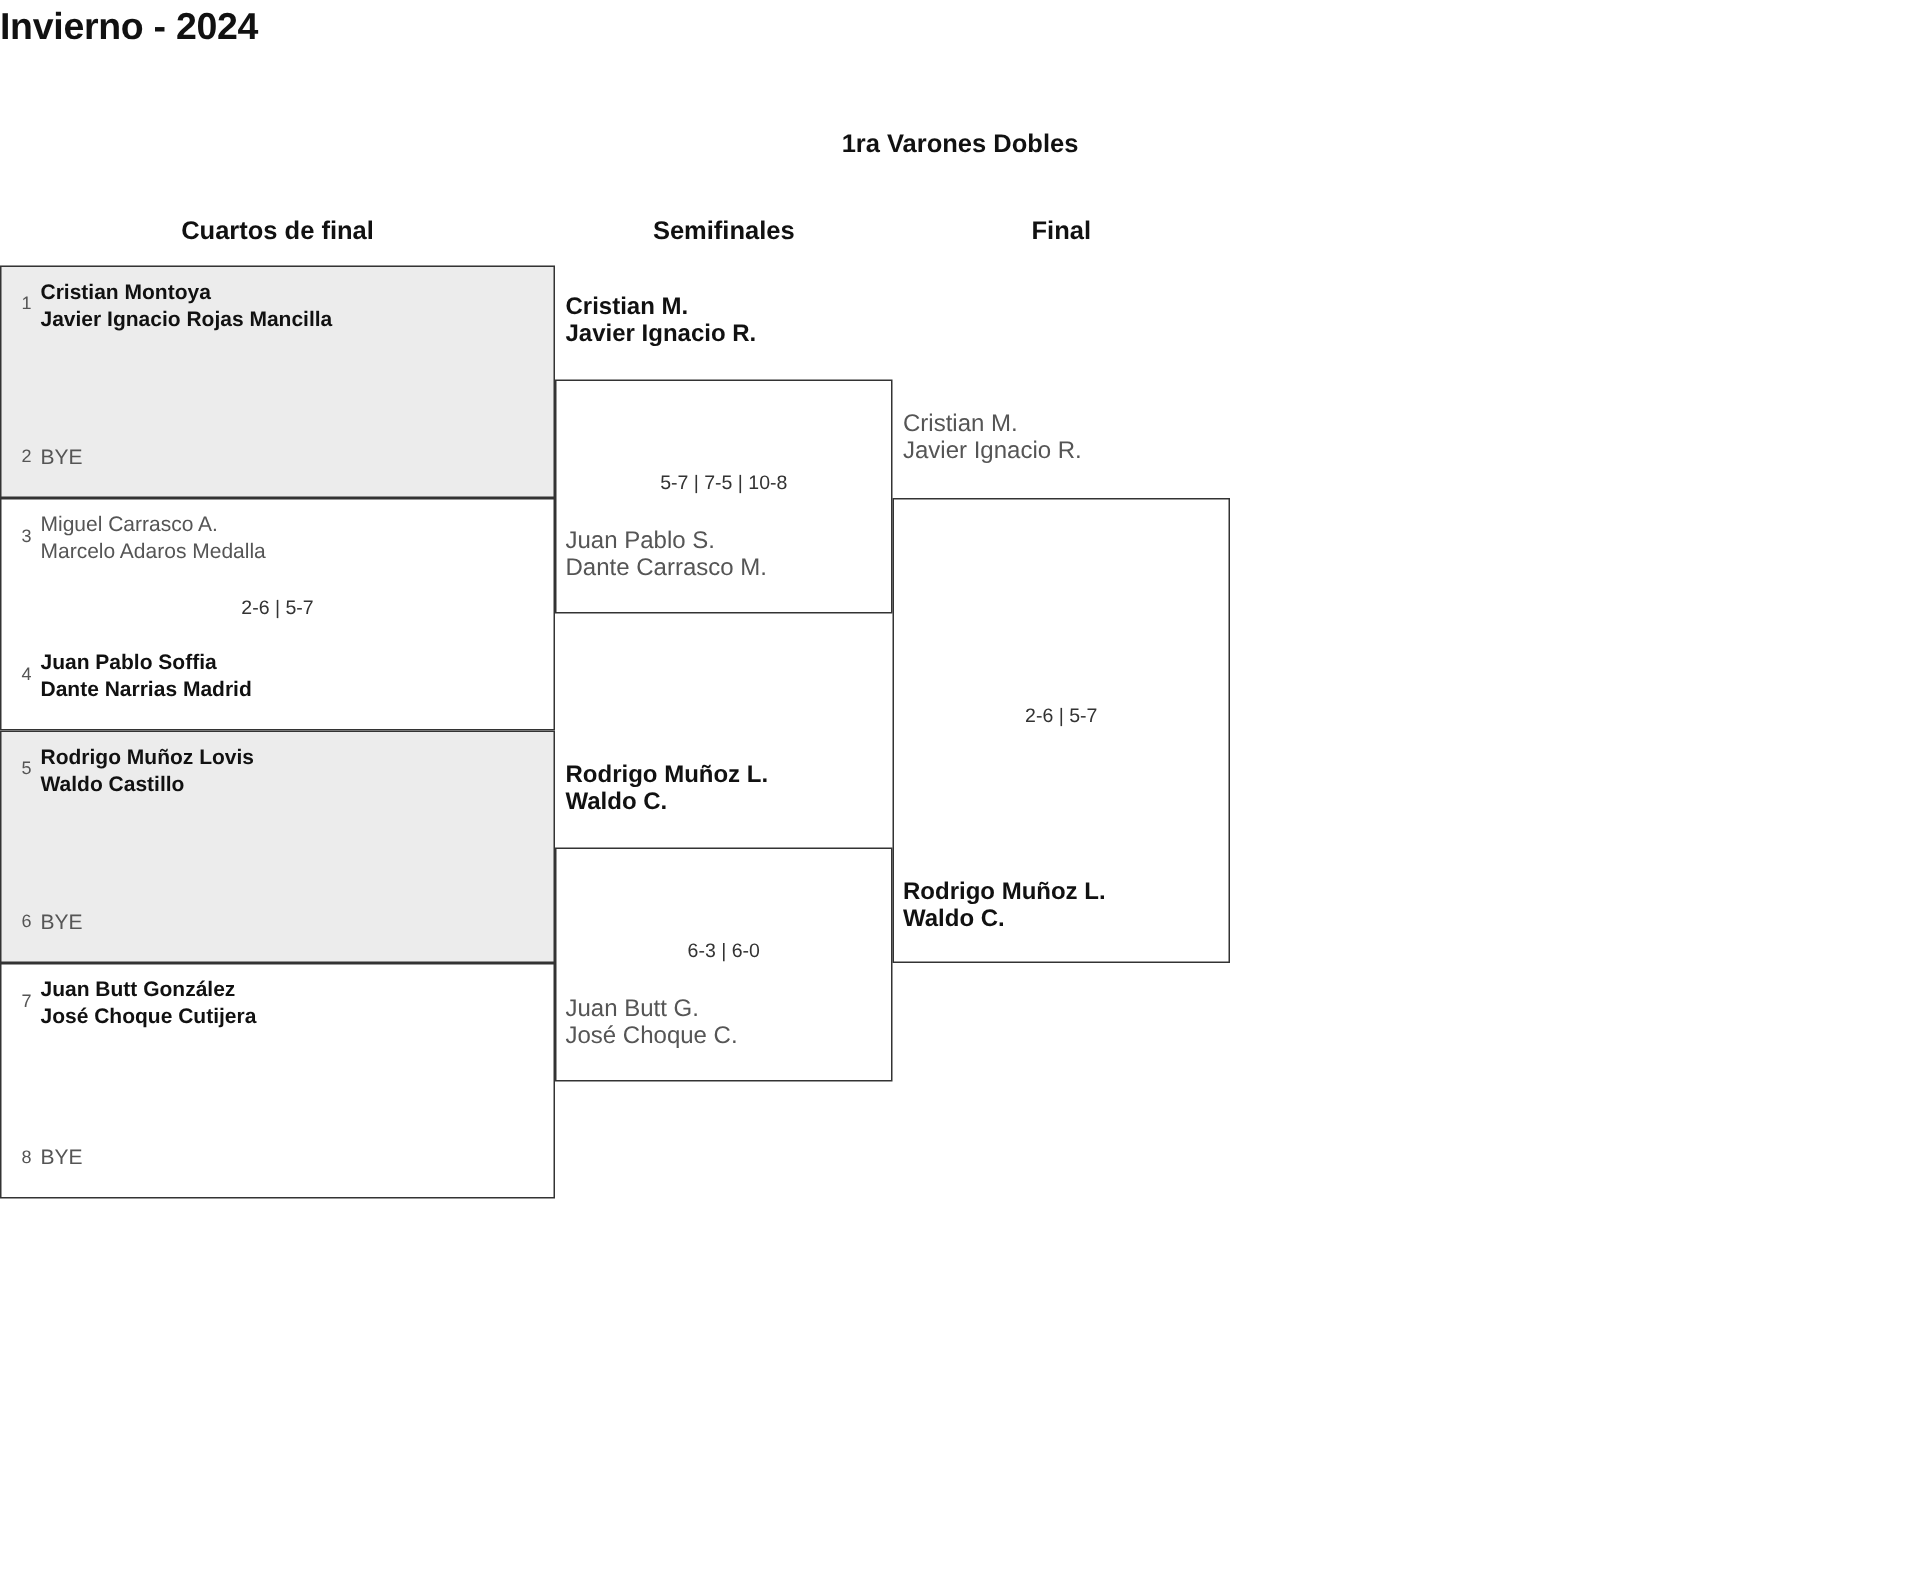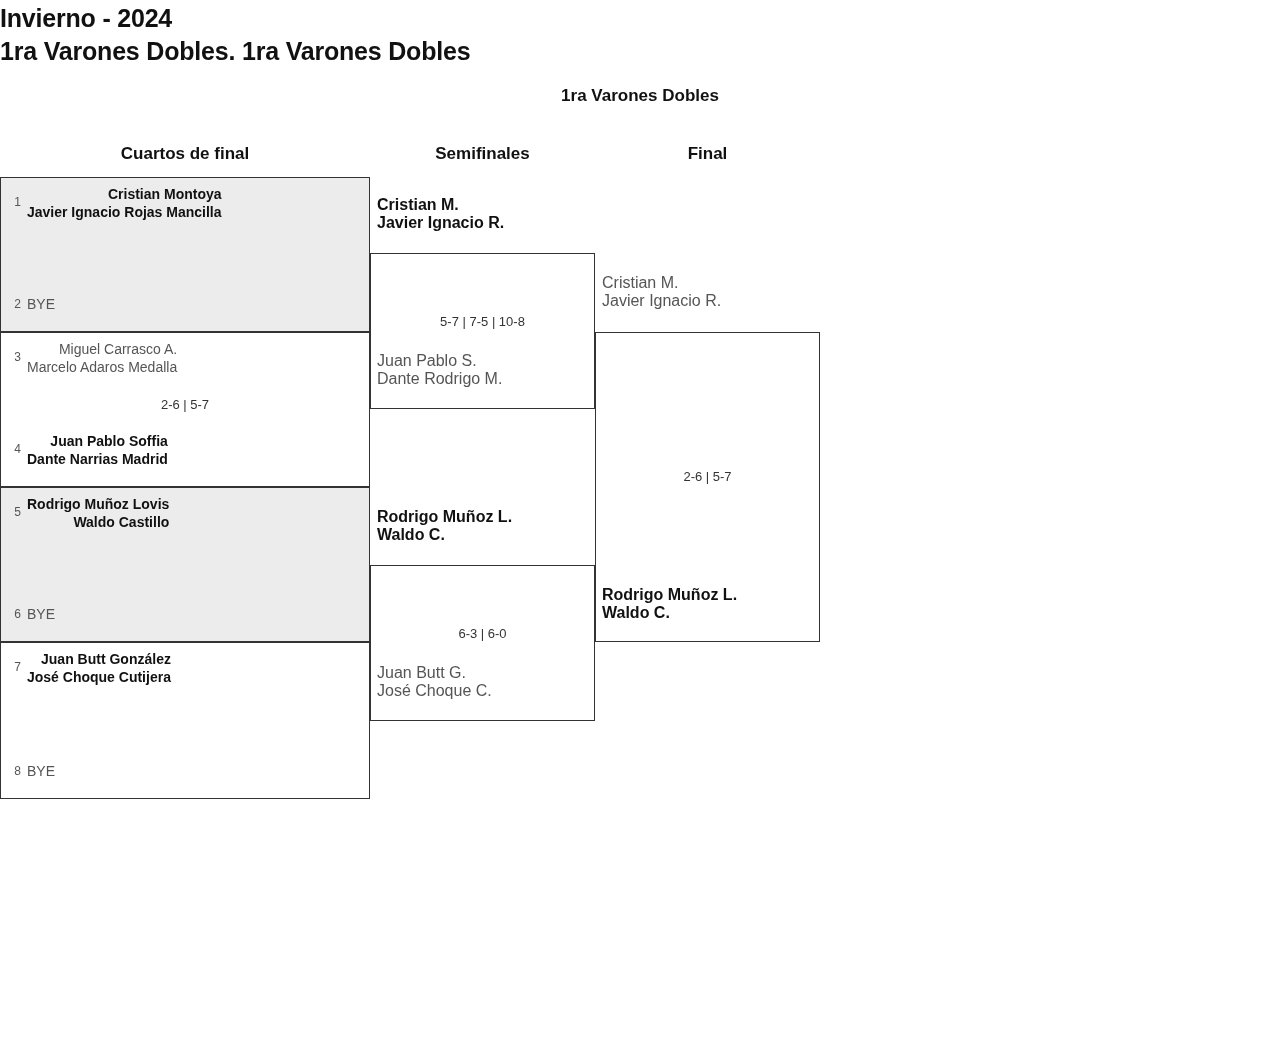--- a/index.html
+++ b/index.html
@@ -79,21 +79,21 @@
     display: flex; align-items: flex-start;
   }
   .slot-top    { top: 7px; }
   .slot-bottom { bottom: 18px; }
   .seed {
     width: 26px; flex: 0 0 26px; text-align: right;
     font-size: 12px; color: #555; padding-right: 6px;
     line-height: 18px; padding-top: 8px;
   }
   .names { font-size: 14px; line-height: 18px; }
-  .names .n { display: block; white-space: nowrap; text-align: right; }
+  .names .n { display: block; white-space: nowrap; }
   .winner { color: #111; font-weight: 700; }
   .loser  { color: #555; font-weight: 400; }
   .bye    { color: #555; font-weight: 400; font-size: 14px; line-height: 18px; padding-top: 0; }
   .slot-bye .seed { padding-top: 0; }
 
   
   .score-qf {
     position: absolute; left: 0; width: 100%; top: 64px;
     text-align: center; font-size: 13px; color: #333;
   }
@@ -117,21 +117,20 @@
   #sf-0-score { left: 370px; top: 285px; width: 225px; }
   #sf-1-score { left: 370px; top: 597px; width: 225px; }
   #fin-0-score { left: 595px; top: 440px; width: 225px; }
 </style>
 </head>
 <body>
 
 <div id="page">
 
   <div class="hdr-title">Invierno - 2024</div>
-  <div class="hdr-sub">1ra Varones Dobles. 1ra Varones Dobles</div>
 
 
   <div class="draw-title">1ra Varones Dobles</div>
 
   <div class="round-head" id="round-0">Cuartos de final</div>
   <div class="round-head" id="round-1">Semifinales</div>
   <div class="round-head" id="round-2">Final</div>
 
   <div class="box qf shaded" id="qf-0">
     <div class="slot slot-top">
@@ -199,21 +198,21 @@
   <div class="box sf" id="sf-0"></div>
   <div class="box sf" id="sf-1"></div>
 
   <div class="carry winner" id="sf-0-top">
     <span class="n">Cristian M.</span>
     <span class="n">Javier Ignacio R.</span>
   </div>
   <div class="score-mid" id="sf-0-score">5-7 | 7-5 | 10-8</div>
   <div class="carry loser" id="sf-0-bot">
     <span class="n">Juan Pablo S.</span>
-    <span class="n">Dante Rodrigo M.</span>
+    <span class="n">Dante Carrasco M.</span>
   </div>
 
   <div class="carry winner" id="sf-1-top">
     <span class="n">Rodrigo Muñoz L.</span>
     <span class="n">Waldo C.</span>
   </div>
   <div class="score-mid" id="sf-1-score">6-3 | 6-0</div>
   <div class="carry loser" id="sf-1-bot">
     <span class="n">Juan Butt G.</span>
     <span class="n">José Choque C.</span>

